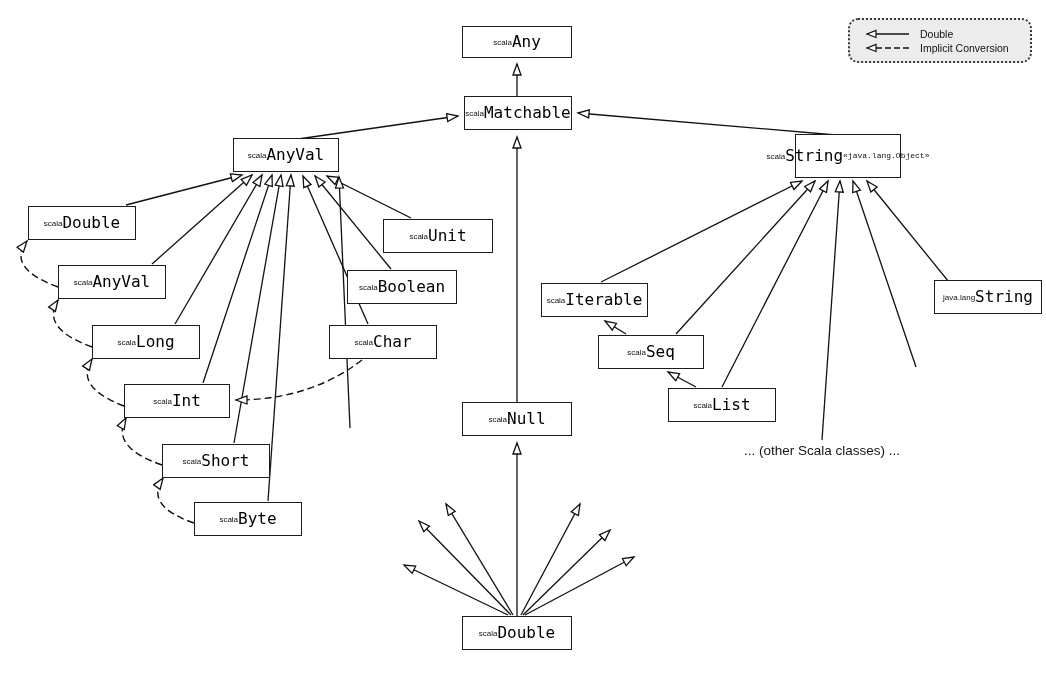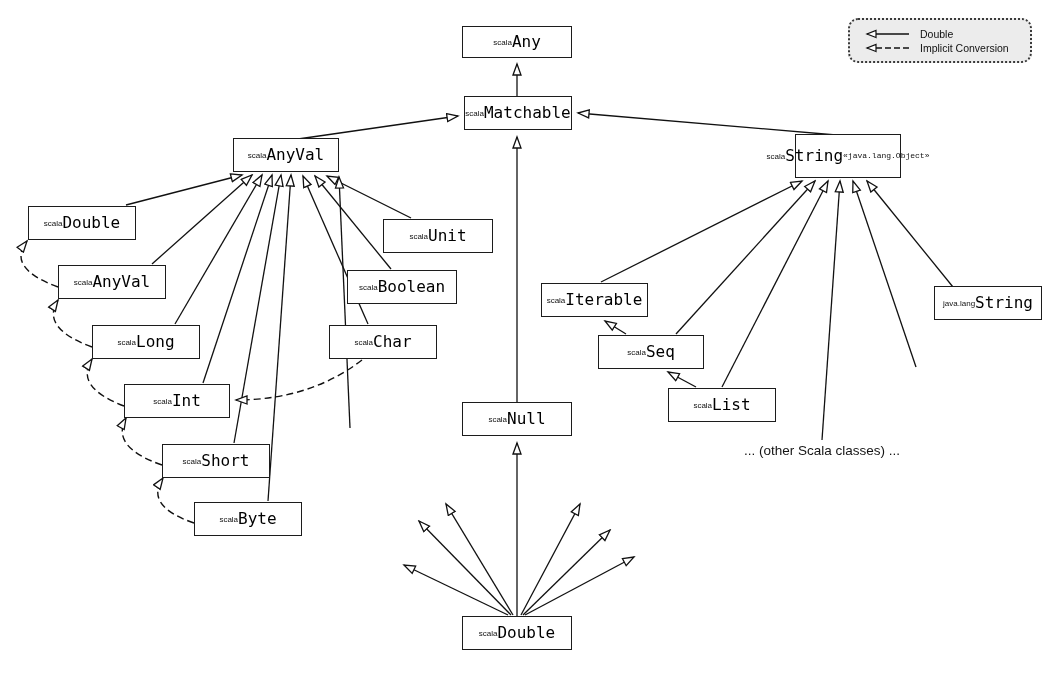--- a/index.html
+++ b/index.html
@@ -161,21 +161,21 @@
   <div class="node" style="left:598px;top:335px;width:106px;height:34px">
     <span class="pkg">scala</span>
     <span class="cls">Seq</span>
   </div>
 
   <div class="node" style="left:668px;top:388px;width:108px;height:34px">
     <span class="pkg">scala</span>
     <span class="cls">List</span>
   </div>
 
-  <div class="node" style="left:934px;top:286px;width:108px;height:34px">
+  <div class="node" style="left:934px;top:280px;width:108px;height:34px">
     <span class="pkg">java.lang</span>
     <span class="cls">String</span>
   </div>
 
 
   <div class="note" style="left:744px;top:442px;width:170px">... (other Scala classes) ...</div>
 
 
   <div class="legend">
     <div class="legend-row">

